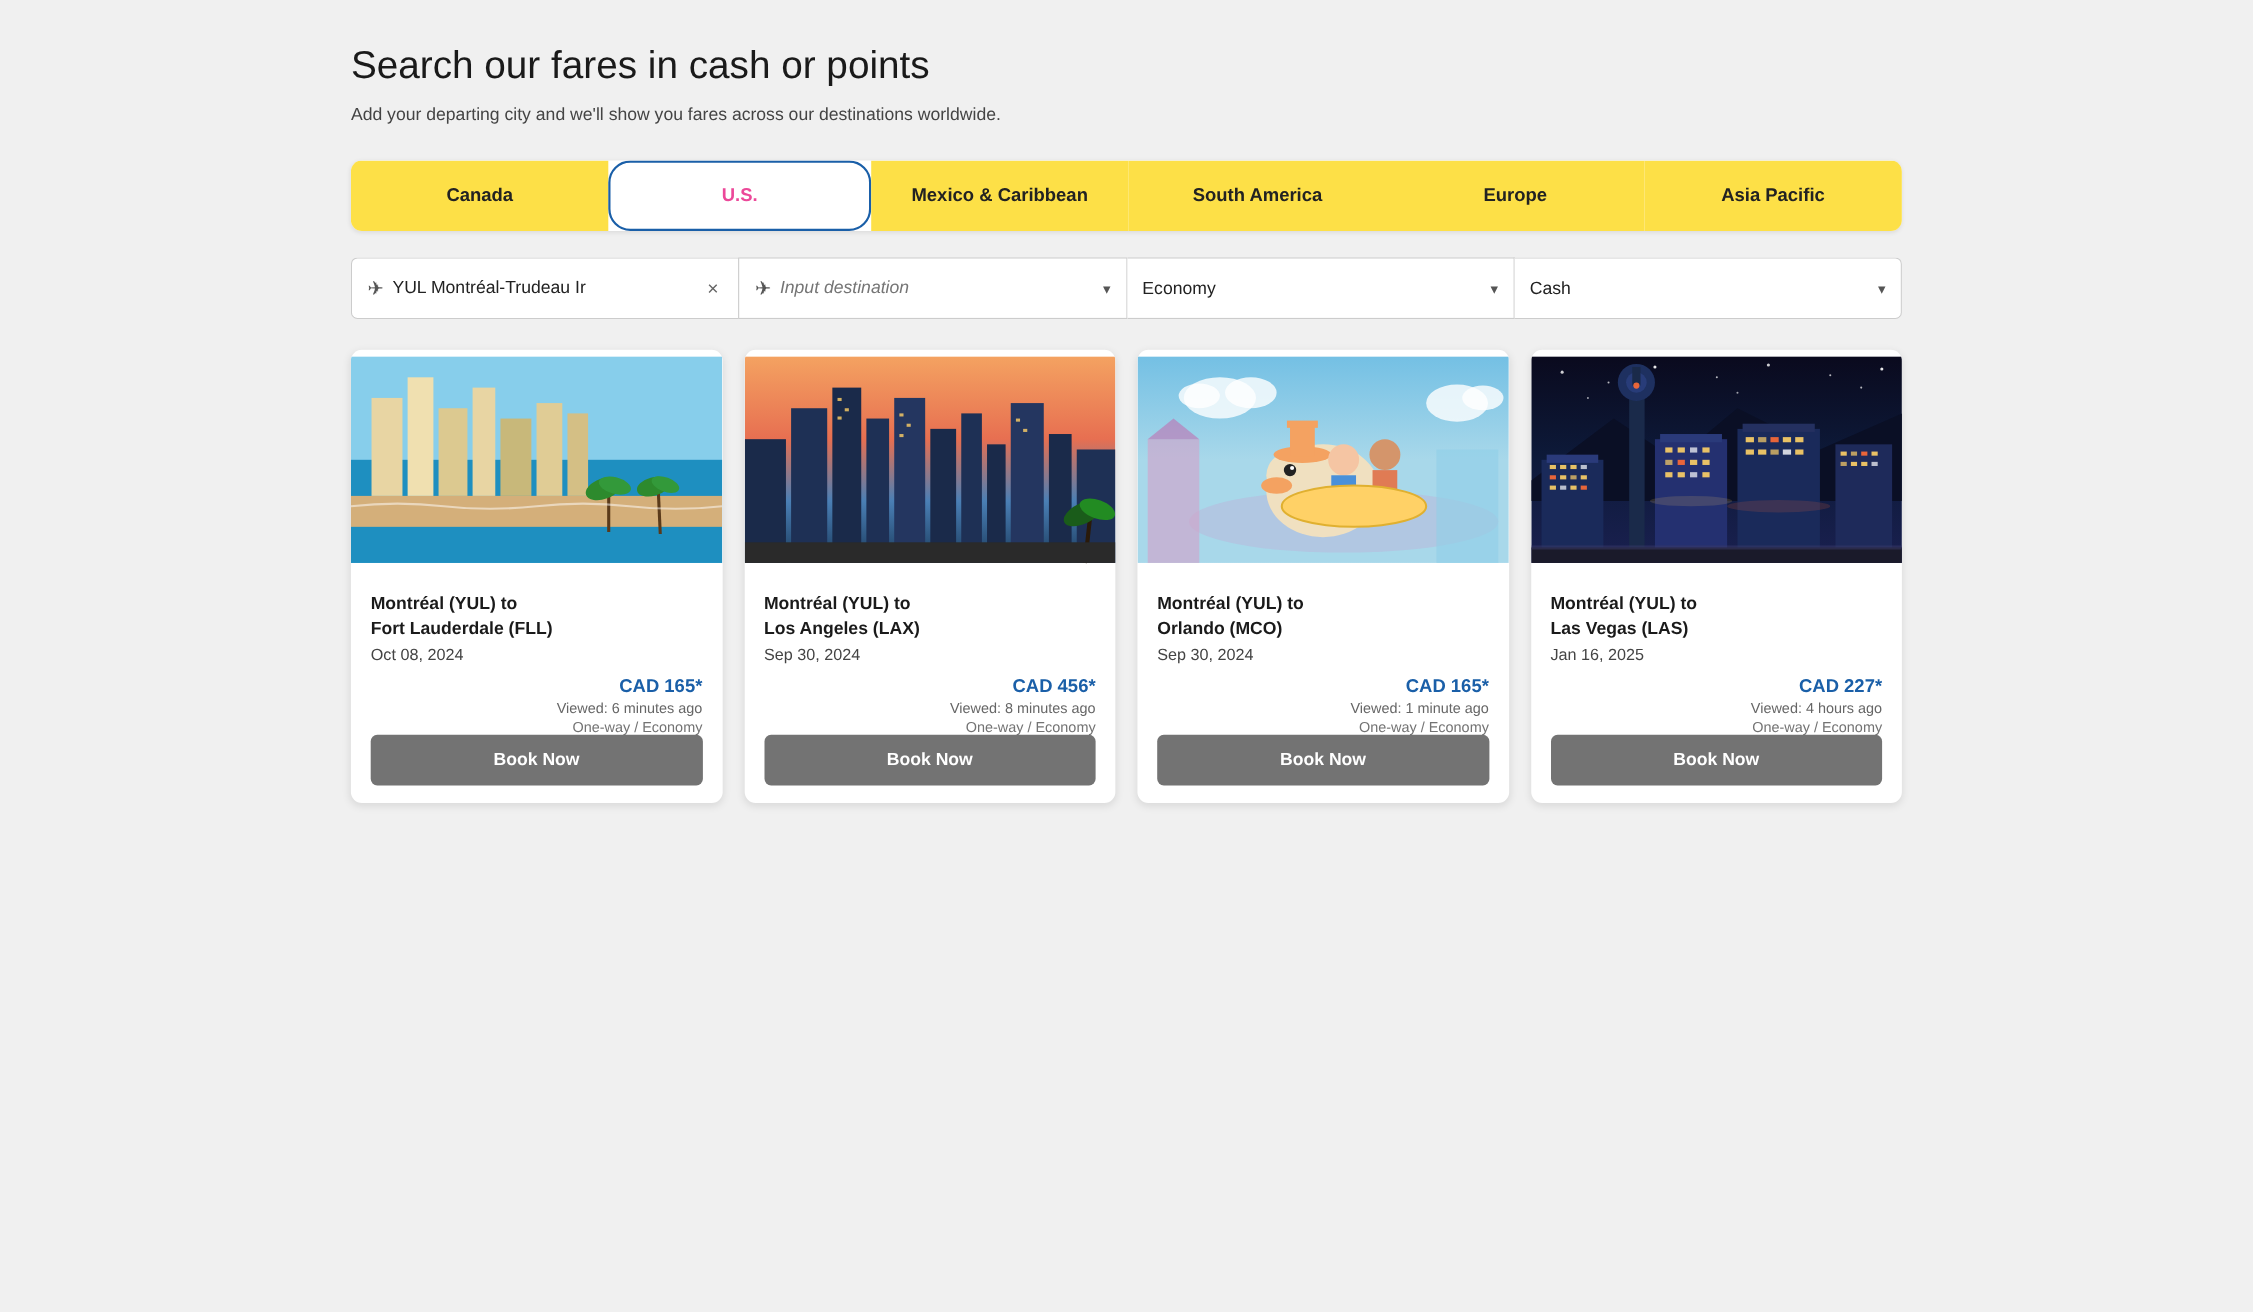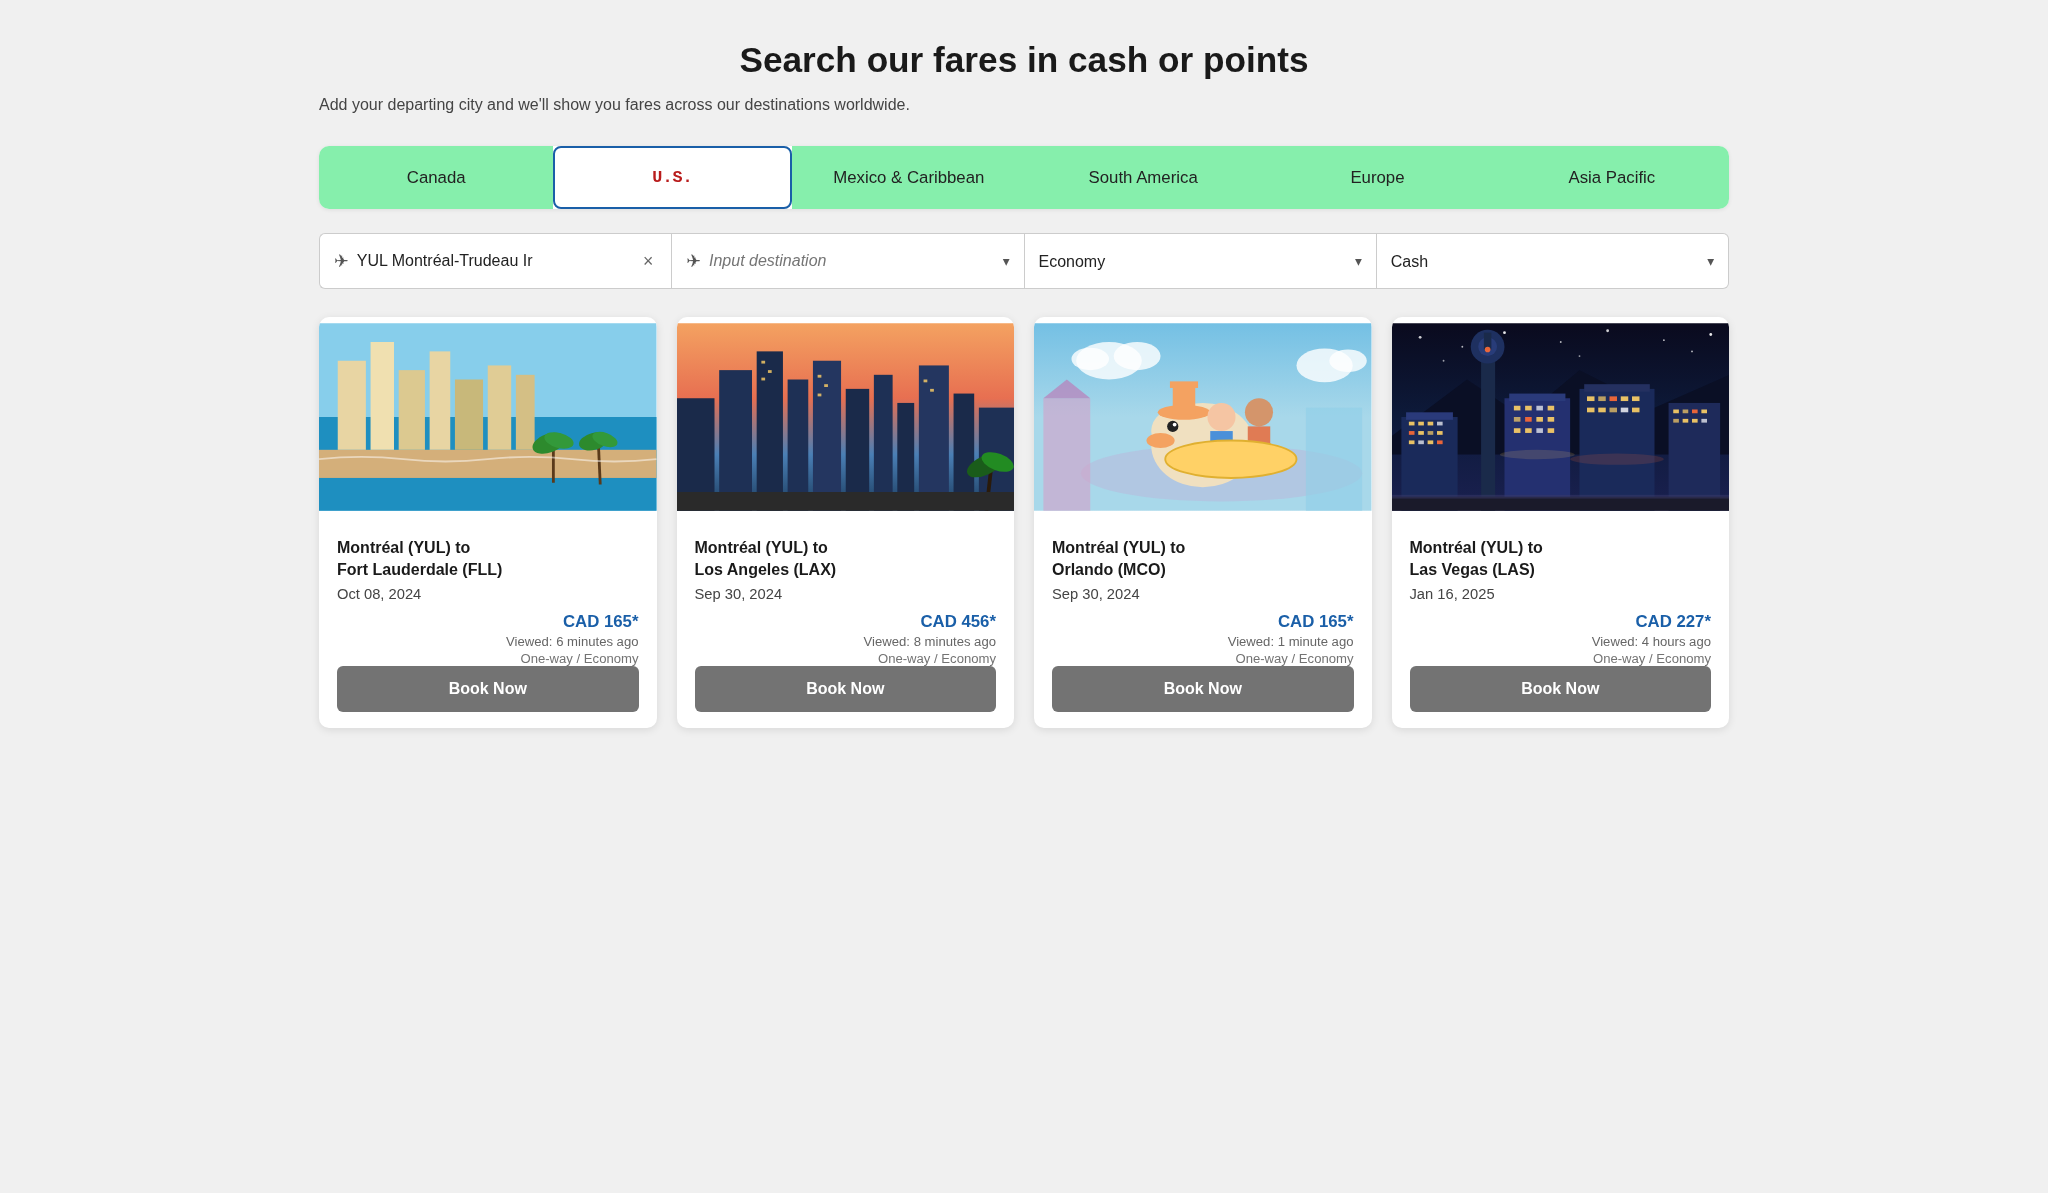--- a/index.html
+++ b/index.html
@@ -9,23 +9,22 @@
       min-height: 100vh;
     }
 
     .page-wrapper {
       max-width: 1450px;
       margin: 0 auto;
       padding: 40px 20px 20px;
     }
 
     .page-title {
-      text-align: center;
       font-size: 2.2rem;
-      font-weight: 700;
+      font-weight: 400;
       color: #1a1a1a;
       margin-bottom: 16px;
     }
 
     .page-subtitle {
       font-size: 1rem;
       color: #444;
       margin-bottom: 32px;
     }
 
@@ -38,37 +37,36 @@
       overflow: hidden;
       margin-bottom: 24px;
       box-shadow: 0 1px 4px rgba(0,0,0,0.08);
     }
 
     .tab-item {
       flex: 1;
       padding: 20px 10px;
       text-align: center;
       font-size: 1.05rem;
-      font-weight: 400;
+      font-weight: 700;
       color: #222;
       cursor: pointer;
-      background: #86efac;
+      background: #fde047;
       border: none;
       outline: none;
       transition: background 0.15s;
       white-space: nowrap;
     }
 
     .tab-item.active {
-      color: #b91c1c;
+      color: #ec4899;
       font-weight: 600;
       border: 2px solid #1a5fa8;
-      border-radius: 8px;
+      border-radius: 20px;
       background: #fff;
-      font-family: Liberation Mono, monospace;
     }
 
     
     .search-bar {
       display: flex;
       gap: 0;
       margin-bottom: 28px;
     }
 
     .search-field {

